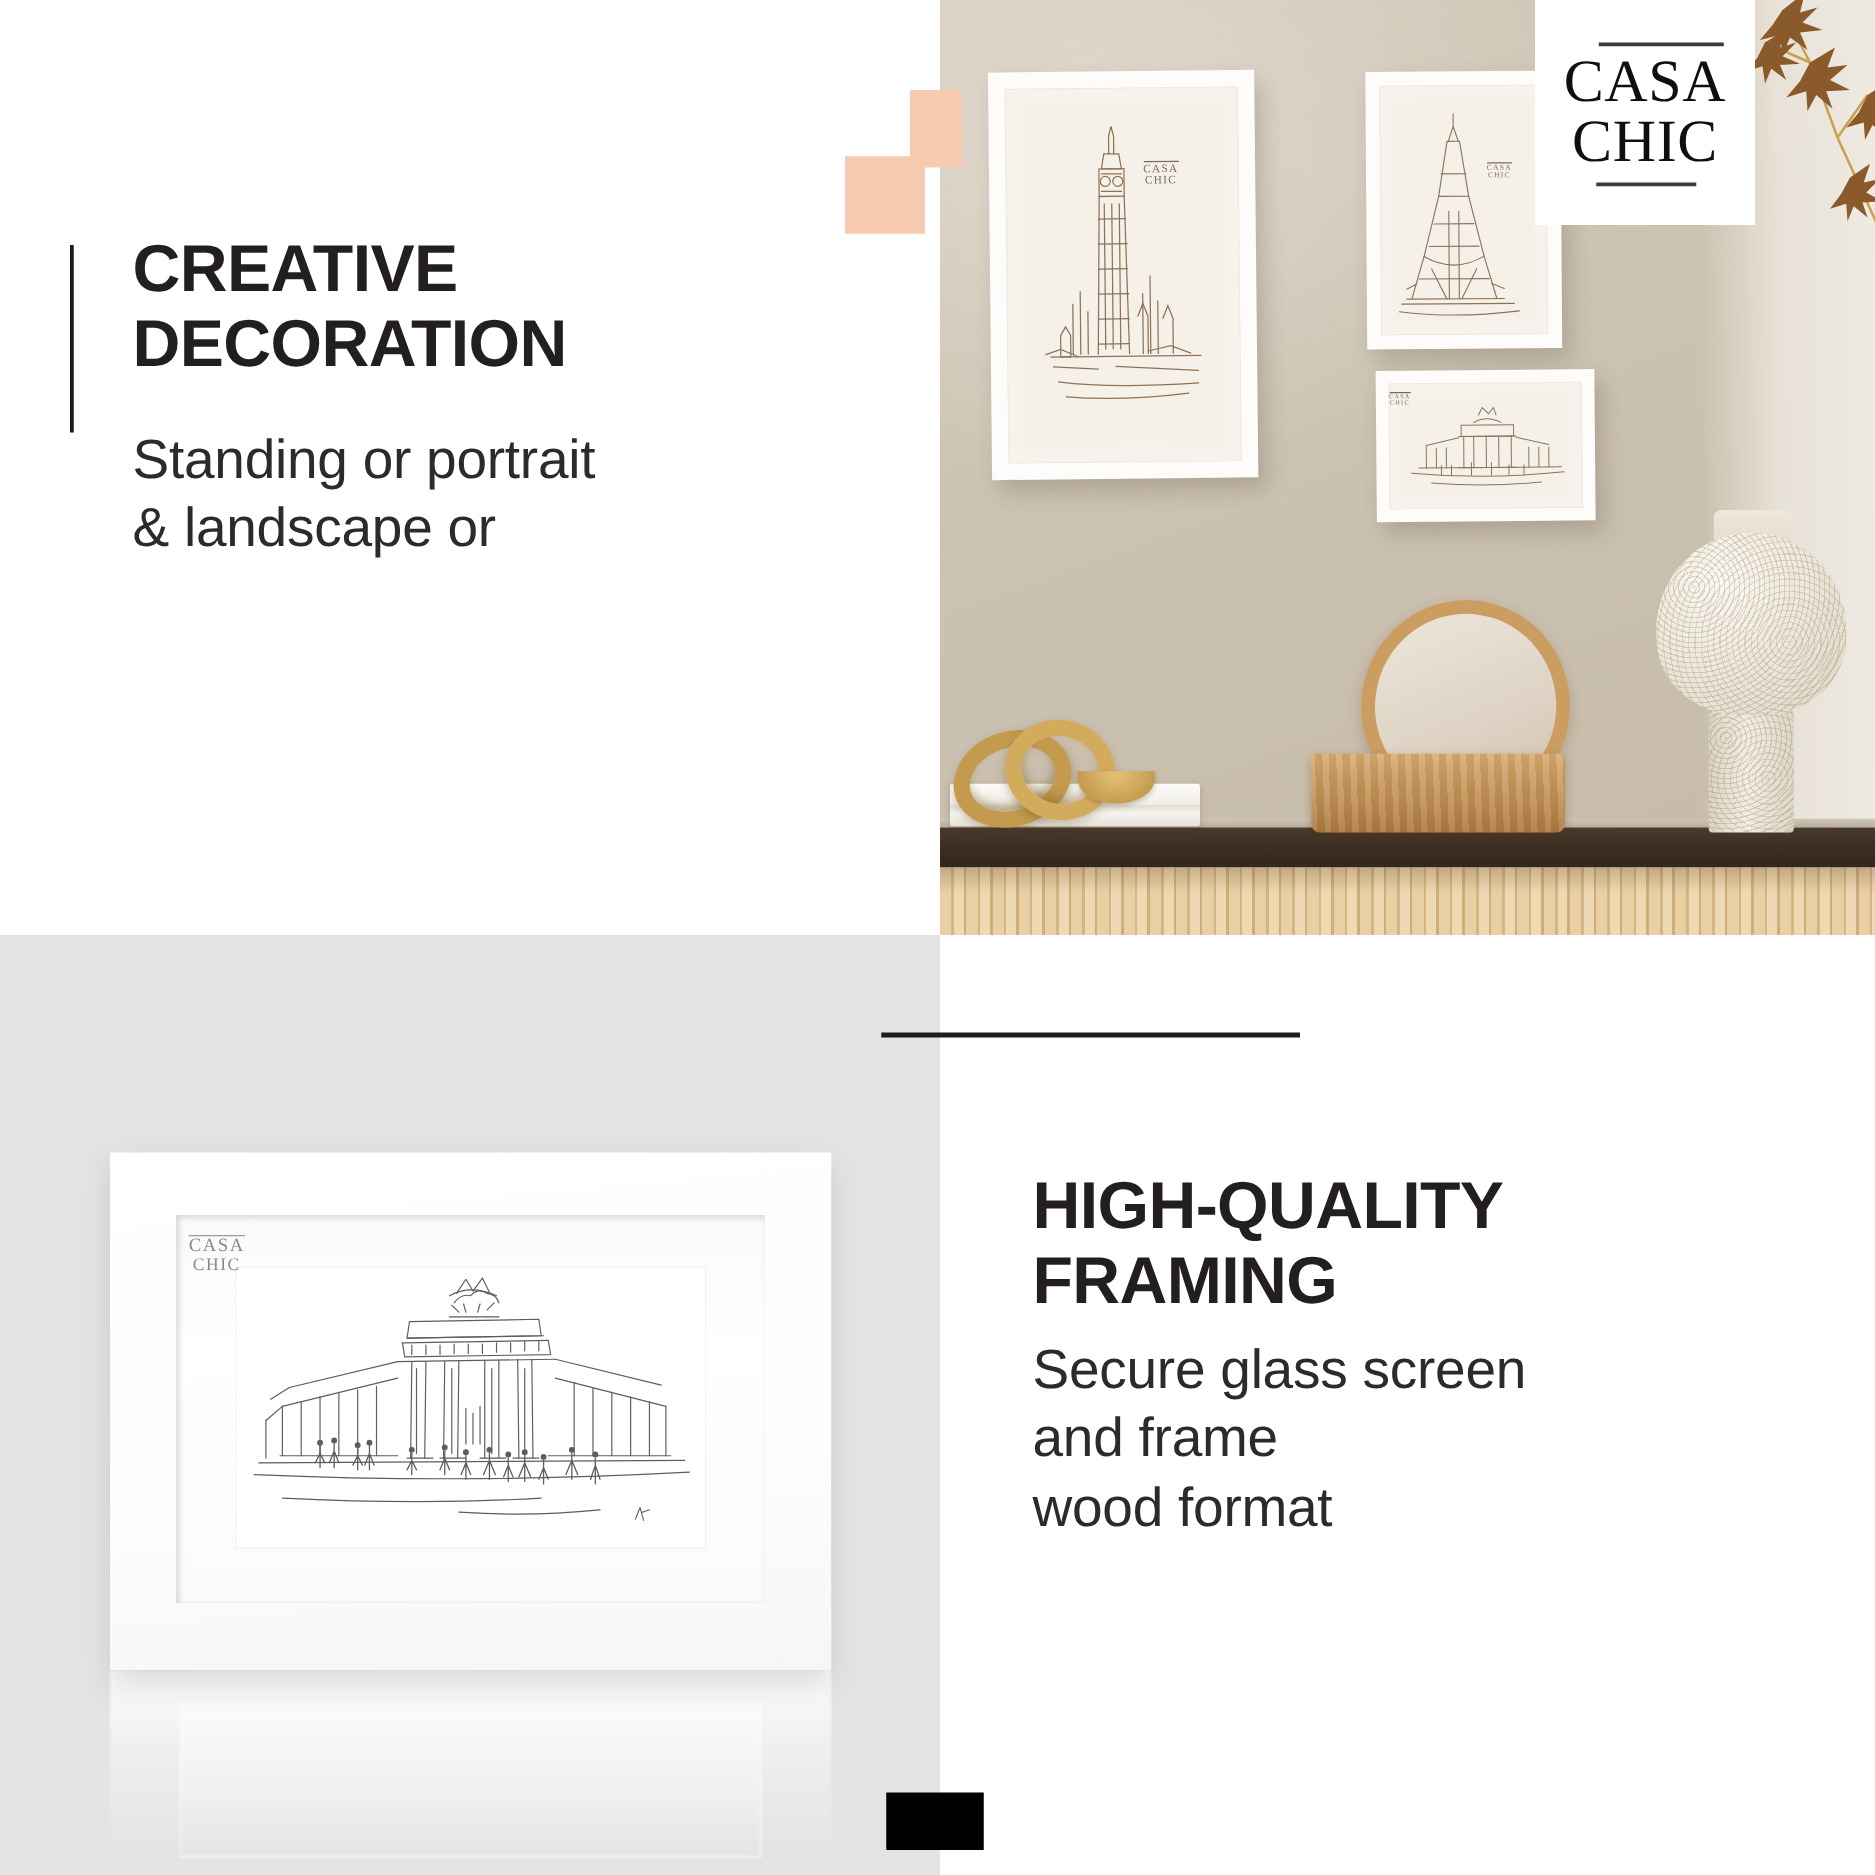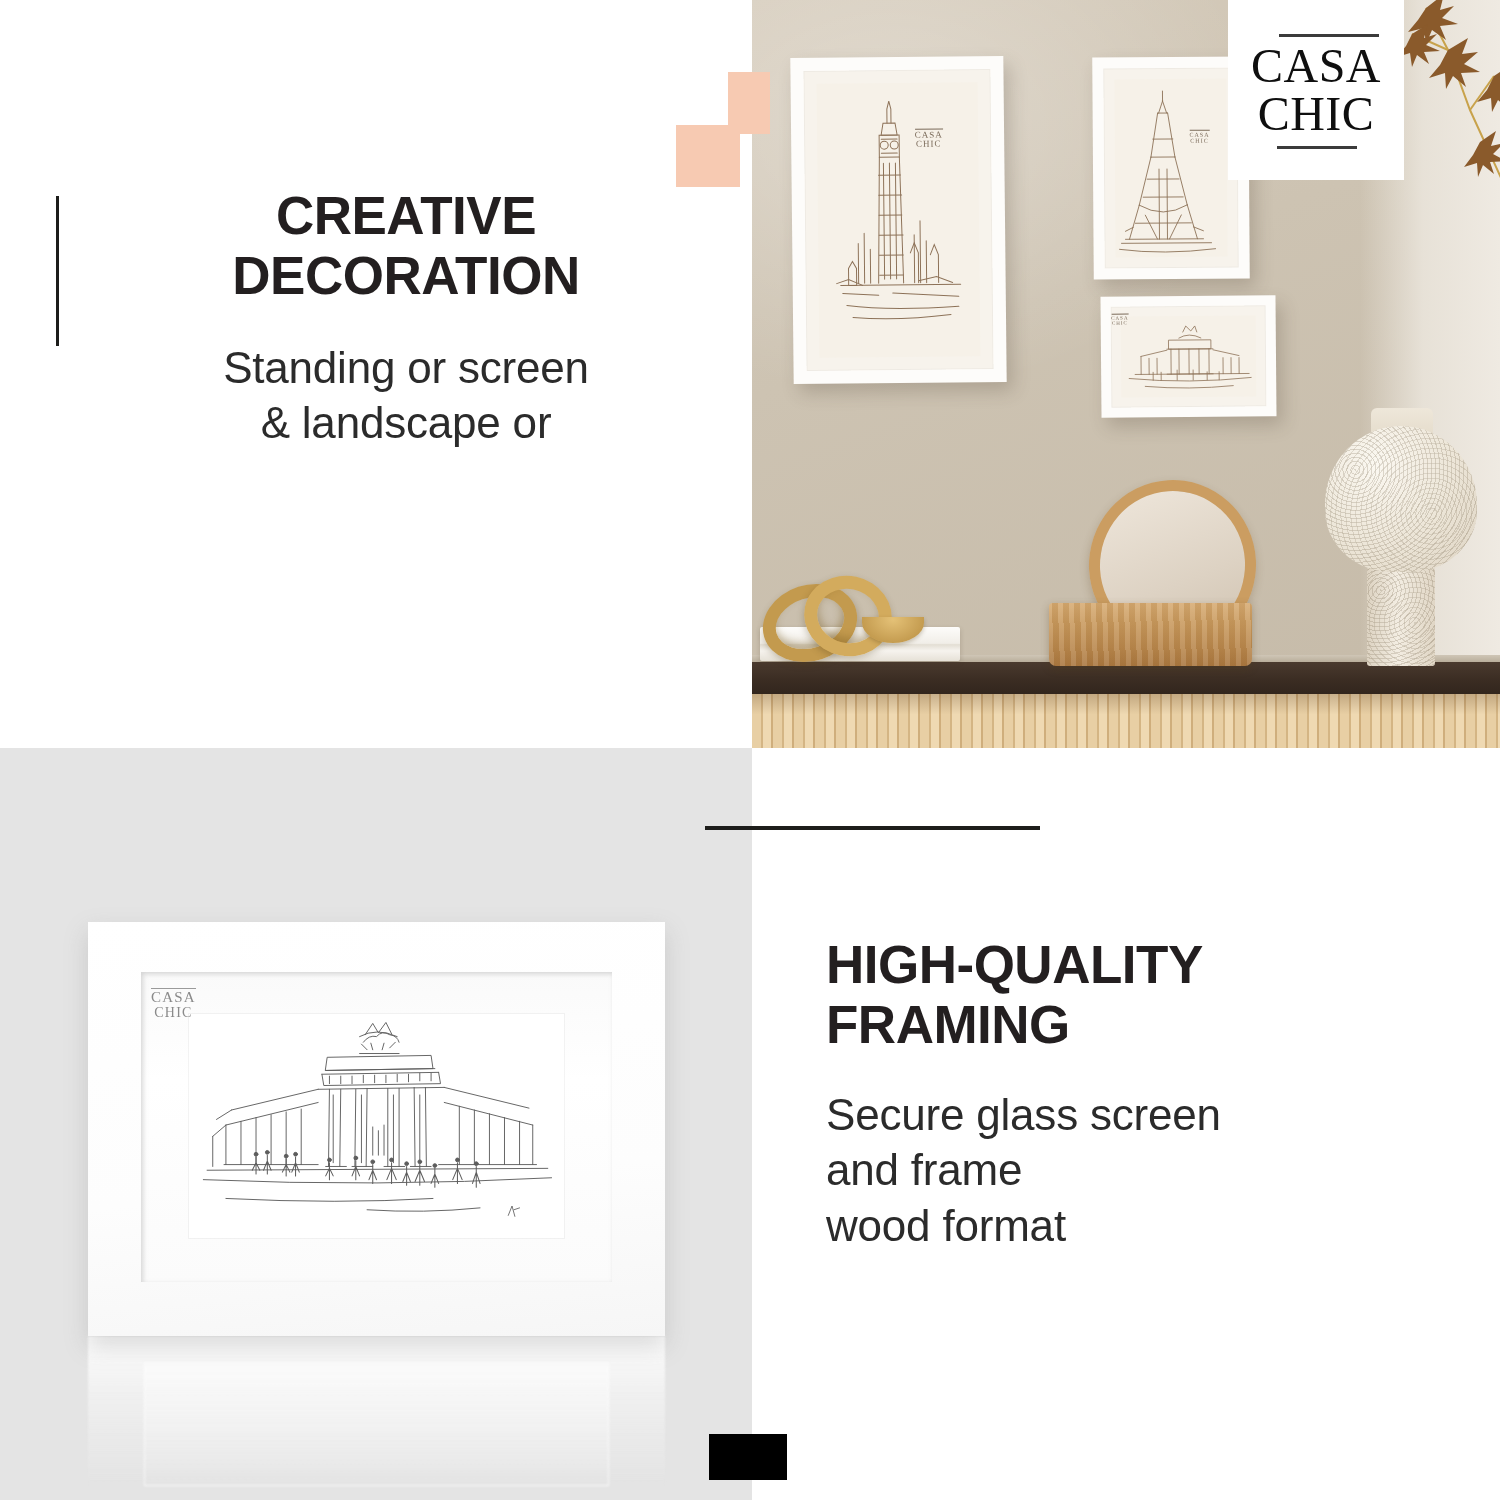--- a/index.html
+++ b/index.html
@@ -6,21 +6,21 @@
   html,body{margin:0;padding:0;}
   body{
     width:1500px;height:1500px;overflow:hidden;
     background:#ffffff;
     font-family:"Liberation Sans", sans-serif;
     -webkit-font-smoothing:antialiased;
   }
   .stage{position:relative;width:1500px;height:1500px;background:#fff;}
 
   
-  .q-tl{position:absolute;left:0;top:0;width:752px;height:748px;background:#ffffff;text-align:center;}
+  .q-tl{position:absolute;left:0;top:0;width:752px;height:748px;background:#ffffff;}
   .q-bl{position:absolute;left:0;top:748px;width:752px;height:752px;background:#e4e4e4;}
   .q-br{position:absolute;left:752px;top:748px;width:748px;height:752px;background:#ffffff;}
   .q-tr{position:absolute;left:752px;top:0;width:748px;height:748px;overflow:hidden;background:#cec4b4;}
 
   
   .accent-vline{position:absolute;left:56px;top:196px;width:3px;height:150px;background:#1d1d1b;}
   .tl-text{position:absolute;left:106px;top:186px;width:600px;}
   .headline{
     font-size:53px;line-height:1.13;font-weight:bold;color:#231f20;
     letter-spacing:-0.5px;margin:0;
@@ -158,21 +158,21 @@
     filter:blur(1px);
   }
   .prod-reflect .rin{position:absolute;left:56px;top:26px;right:56px;bottom:0;
     border:1px solid rgba(255,255,255,.7);
     background:linear-gradient(180deg,rgba(252,252,252,.7),rgba(236,236,236,0));}
 
   
   .accent-hline{position:absolute;left:705px;top:826px;width:335px;height:4px;background:#1d1d1b;}
   .br-text{position:absolute;left:826px;top:935px;width:600px;}
   .br-text .headline{font-size:53px;}
-  .br-text .subcopy{margin-top:32px;}
+  .br-text .subcopy{margin-top:13px;}
 
   
   .black-mark{position:absolute;left:709px;top:1434px;width:78px;height:46px;background:#000000;}
 
   
   .logo-box{
     position:absolute;left:1228px;top:0;width:176px;height:180px;background:#ffffff;
     display:flex;align-items:center;justify-content:center;
   }
   .logo-inner{font-family:"Liberation Serif", serif;color:#0f0f0f;text-align:center;line-height:.95;}
@@ -187,21 +187,21 @@
 <div class="stage">
 
   <div class="q-tl">
     <div class="accent-vline"></div>
     <div class="tl-text">
       <h1 class="headline">
         <span>CREATIVE</span>
         <span class="l2">DECORATION</span>
       </h1>
       <p class="subcopy">
-        <span>Standing or screen</span>
+        <span>Standing or portrait</span>
         <span>&amp; landscape or</span>
       </p>
     </div>
   </div>
 
   <div class="q-tr">
     <div class="photo">
       <div class="wall"></div>
       <div class="wall-strip"></div>
 

